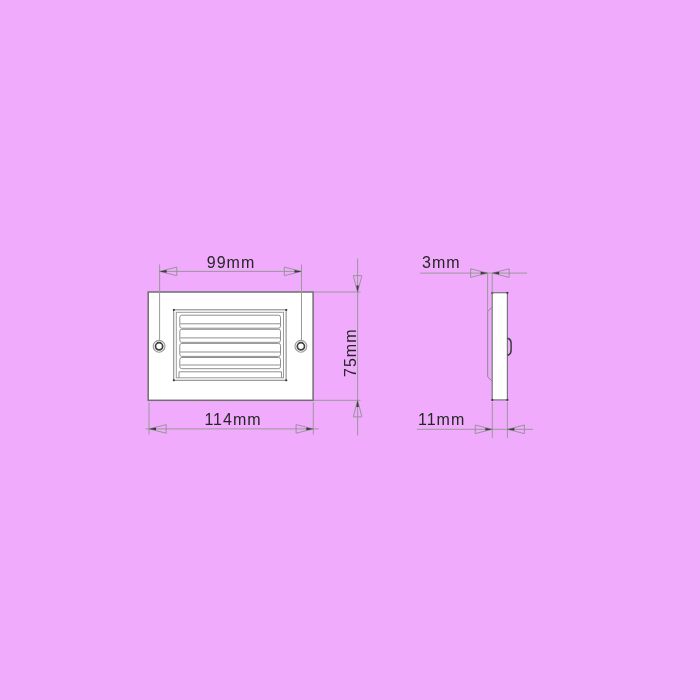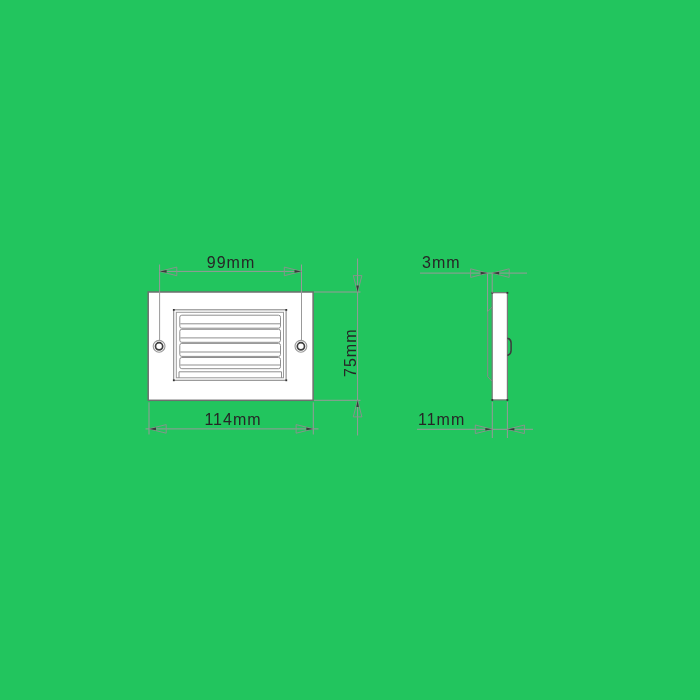--- a/index.html
+++ b/index.html
@@ -1,16 +1,16 @@
 <!DOCTYPE html>
 <html><head>
 <meta charset="utf-8">
 <style>
   html,body{margin:0;padding:0;background:#ffffff;}
-  .page{width:700px;height:700px;position:relative;background:#22c55e;overflow:hidden;}
+  .page{width:700px;height:700px;position:relative;background:#f0abfc;overflow:hidden;}
   svg{position:absolute;top:0;left:0;}
   text{font-family:"Liberation Sans",sans-serif;fill:#262626;}
 </style>
 </head>
 <body>
 <div class="page">
 <svg width="700" height="700" viewBox="0 0 700 700">
 
   <rect x="148.2" y="292" width="164.9" height="108.3" fill="#ffffff" stroke="#6f6f6f" stroke-width="1.5"></rect>
 

